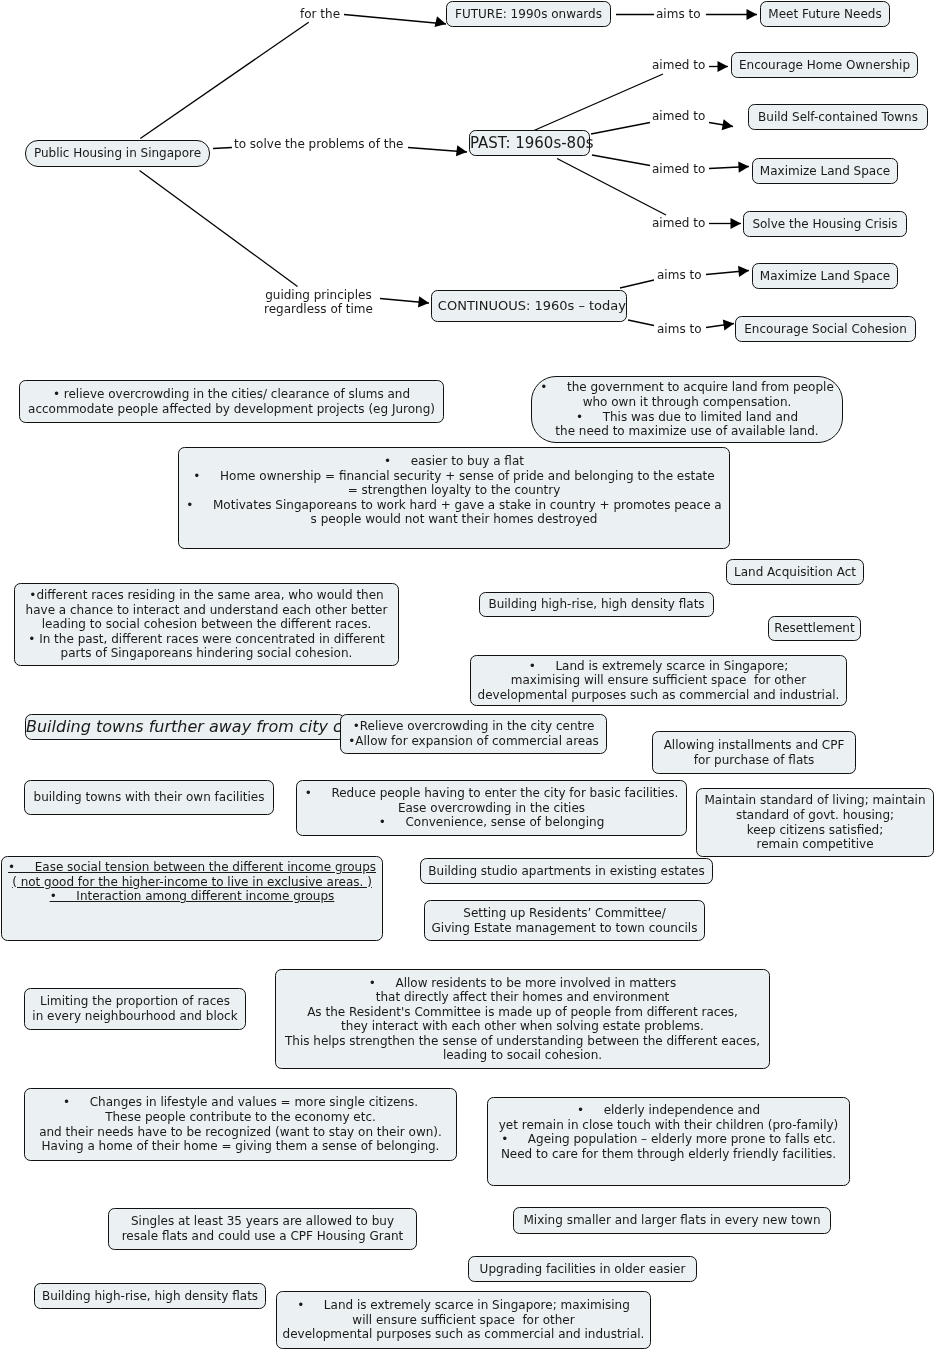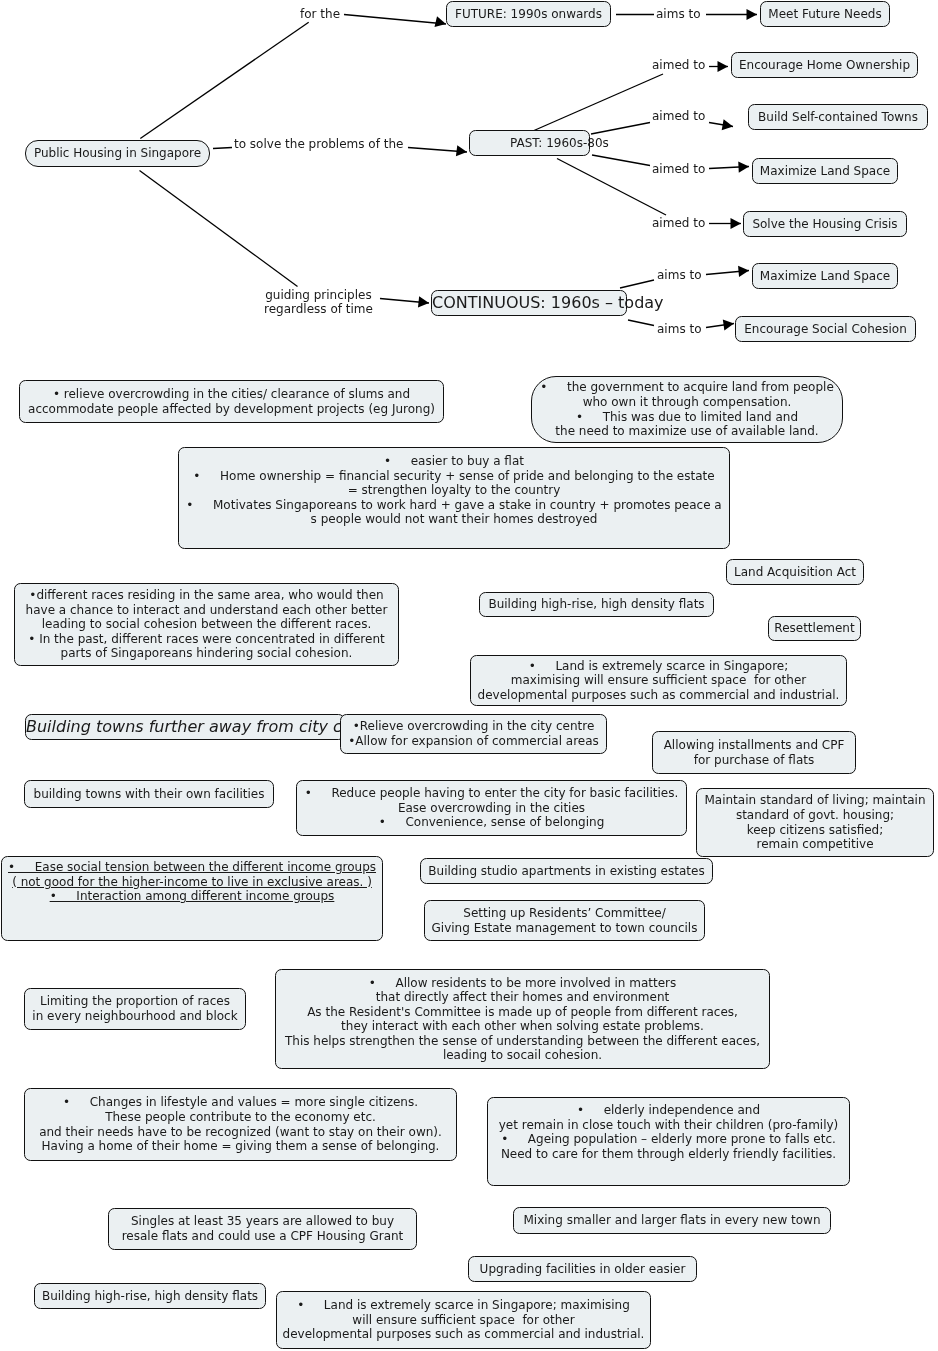--- a/index.html
+++ b/index.html
@@ -57,24 +57,24 @@
         <path d="M734,323.5L724.3815546435899,330.5068187450335L722.8228159128371,319.4158163751279Z"></path>
       </g>
   </svg>
   <div id="nodes">
       <div class="node" style="left: 25px; top: 140px; width: 185px; height: 27px; font-size: 12px; border-radius: 13px;">
         <div class="lines"><div>Public Housing in Singapore</div></div>
       </div>
       <div class="node" style="left: 446px; top: 1px; width: 165px; height: 26px; font-size: 12px;">
         <div class="lines"><div>FUTURE: 1990s onwards</div></div>
       </div>
-      <div class="node" style="left: 469px; top: 130px; width: 121px; height: 26px; font-size: 12px; padding-left: 40px;">
+      <div class="node" style="left: 469px; top: 130px; width: 121px; height: 26px; font-size: 15px;">
         <div class="lines"><div>PAST: 1960s-80s</div></div>
       </div>
-      <div class="node" style="left: 431px; top: 290px; width: 196px; height: 26px; font-size: 16px;">
+      <div class="node" style="left: 431px; top: 290px; width: 196px; height: 32px; font-size: 13px; text-align: right;">
         <div class="lines"><div>CONTINUOUS: 1960s – today</div></div>
       </div>
       <div class="node" style="left: 760px; top: 1px; width: 130px; height: 26px; font-size: 12px;">
         <div class="lines"><div>Meet Future Needs</div></div>
       </div>
       <div class="node" style="left: 731px; top: 52px; width: 187px; height: 26px; font-size: 12px;">
         <div class="lines"><div>Encourage Home Ownership</div></div>
       </div>
       <div class="node" style="left: 748px; top: 104px; width: 180px; height: 26px; font-size: 12px;">
         <div class="lines"><div>Build Self-contained Towns</div></div>
@@ -117,21 +117,21 @@
       </div>
       <div class="node" style="left: 25px; top: 714px; width: 320px; height: 26px; font-size: 16px; font-style: italic;">
         <div class="lines"><div>Building towns further away from city centre</div></div>
       </div>
       <div class="node" style="left: 340px; top: 714px; width: 267px; height: 40px; font-size: 12px;">
         <div class="lines"><div>•Relieve overcrowding in the city centre</div><div>•Allow for expansion of commercial areas</div></div>
       </div>
       <div class="node" style="left: 652px; top: 731px; width: 204px; height: 43px; font-size: 12px;">
         <div class="lines"><div>Allowing installments and CPF</div><div>for purchase of flats</div></div>
       </div>
-      <div class="node" style="left: 24px; top: 780px; width: 250px; height: 28px; font-size: 12px;">
+      <div class="node" style="left: 24px; top: 780px; width: 250px; height: 35px; font-size: 12px;">
         <div class="lines"><div>building towns with their own facilities</div></div>
       </div>
       <div class="node" style="left: 296px; top: 780px; width: 391px; height: 56px; font-size: 12px;">
         <div class="lines"><div>•   Reduce people having to enter the city for basic facilities.</div><div>Ease overcrowding in the cities</div><div>•   Convenience, sense of belonging</div></div>
       </div>
       <div class="node" style="left: 696px; top: 788px; width: 238px; height: 69px; font-size: 12px;">
         <div class="lines"><div>Maintain standard of living; maintain</div><div>standard of govt. housing;</div><div>keep citizens satisfied;</div><div>remain competitive</div></div>
       </div>
       <div class="node" style="left: 1px; top: 856px; width: 382px; height: 85px; font-size: 12px; align-items: flex-start; padding-top: 3px; text-decoration: underline;">
         <div class="lines"><div>•   Ease social tension between the different income groups</div><div>( not good for the higher-income to live in exclusive areas. )</div><div>•   Interaction among different income groups</div></div>

